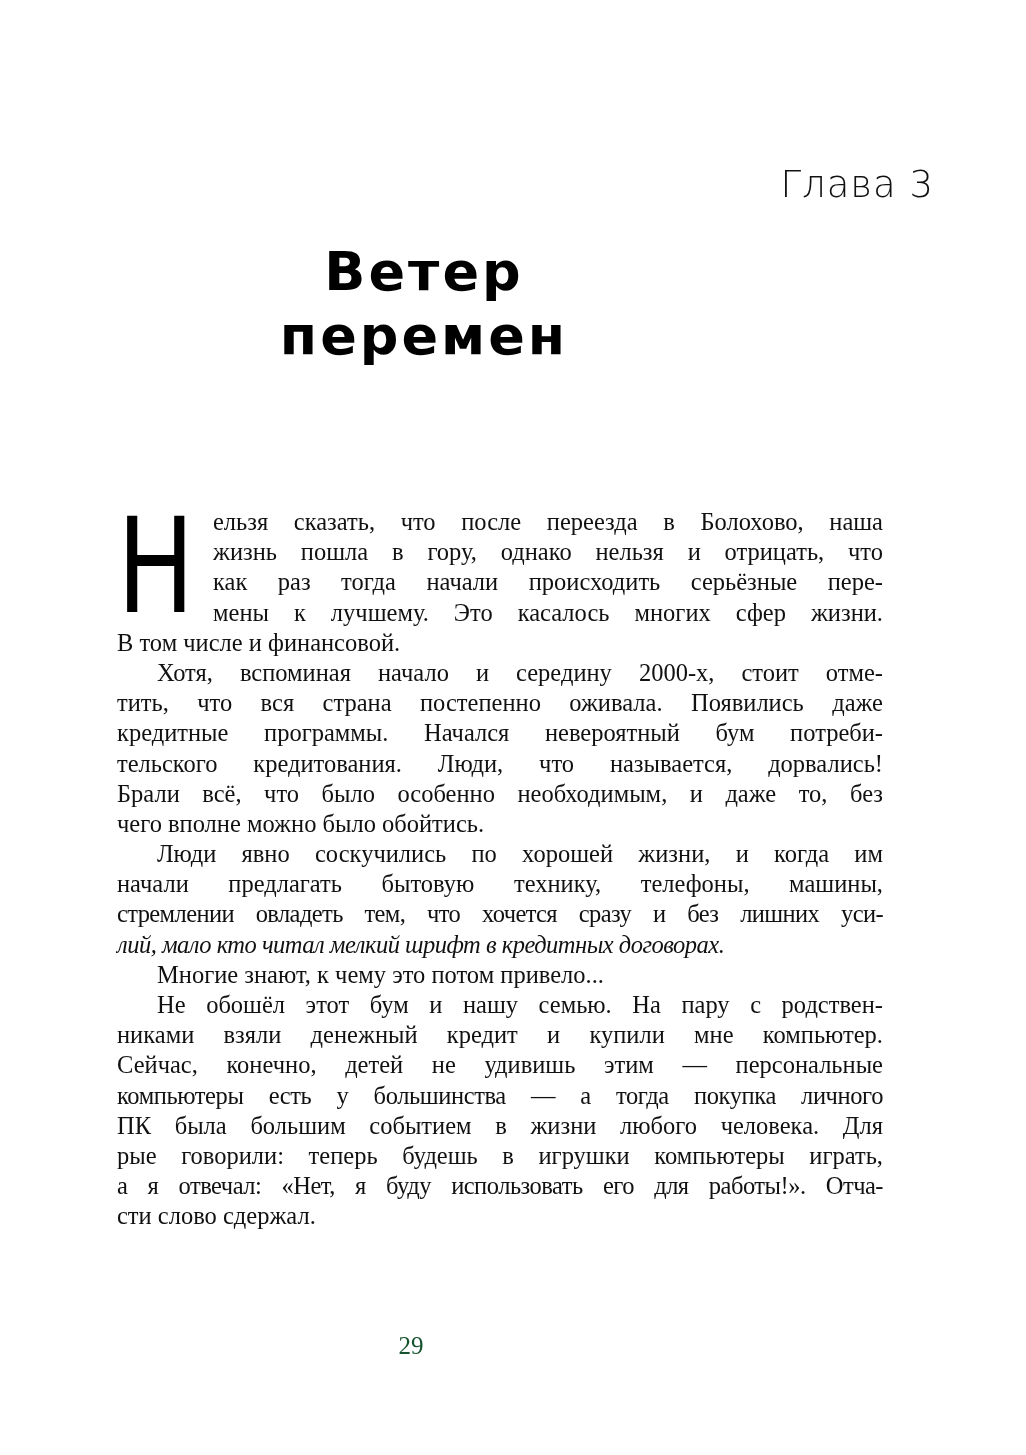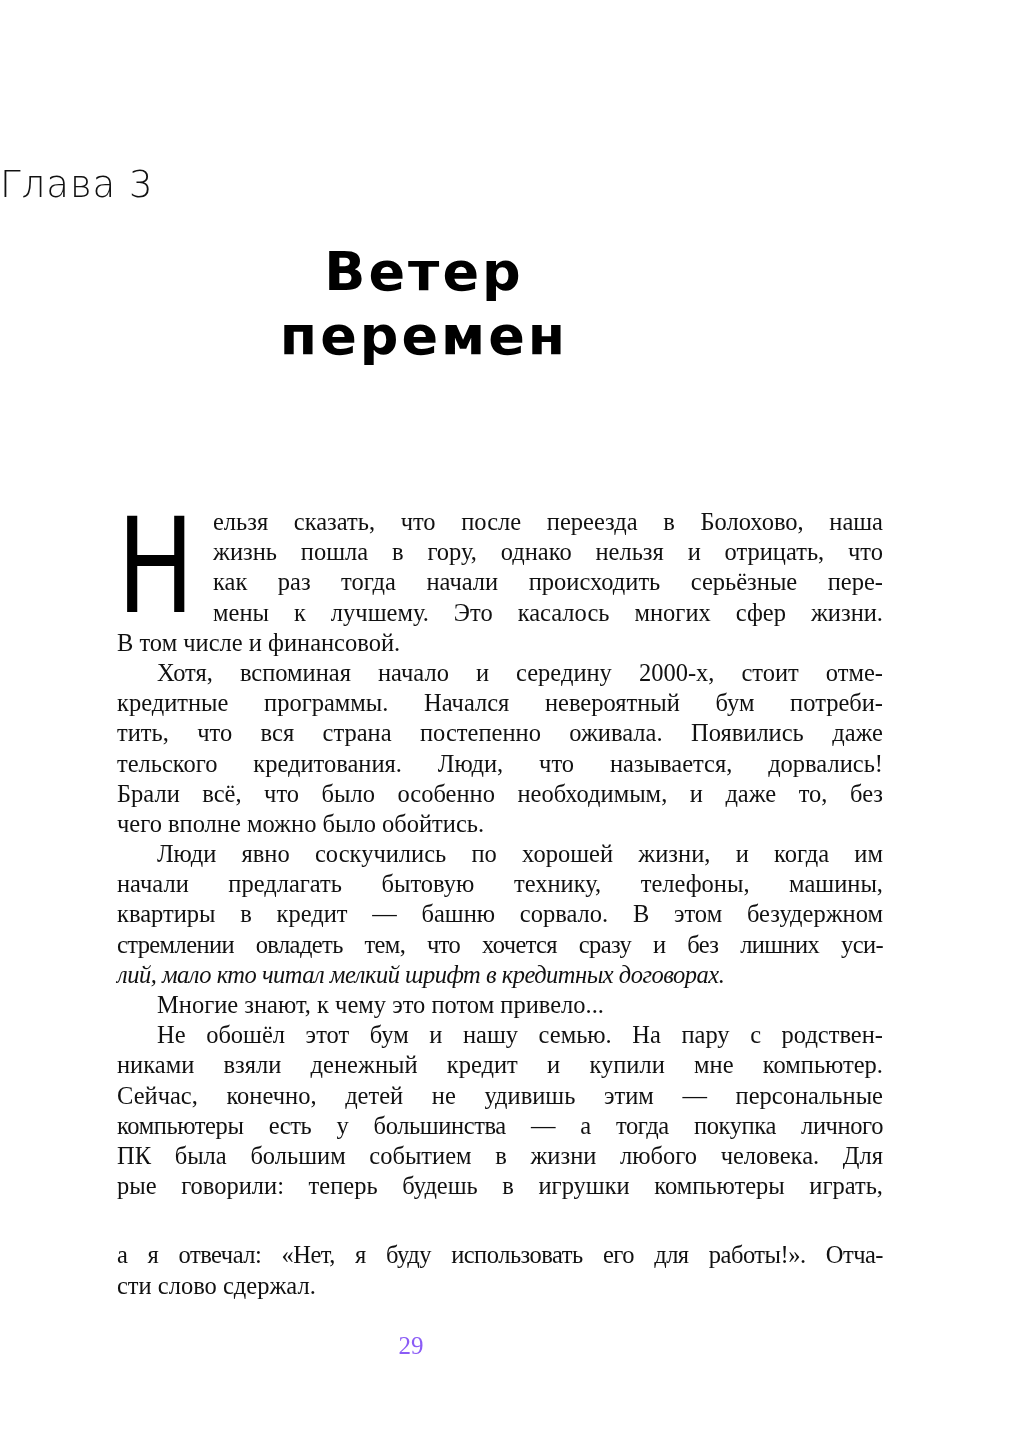--- a/index.html
+++ b/index.html
@@ -1,18 +1,18 @@
 <!DOCTYPE html>
 <html><head>
   <meta charset="utf-8">
   <style>
     html, body { margin: 0; padding: 0; background: #ffffff; }
     body { width: 1026px; height: 1455px; position: relative; overflow: hidden; color: #111; }
     .chapter-label {
-      position: absolute; left: 0; width: 934px; top: 163px; text-align: left;
+      position: absolute; left: 0; width: 934px; top: 163px; text-align: right;
       font-family: "DejaVu Sans", sans-serif; font-weight: 300; font-size: 37px; letter-spacing: 1px; color: #111;
     }
     .chapter-title {
       position: absolute; left: 0; width: 848px; top: 240px; text-align: center;
       font-family: "DejaVu Sans", sans-serif; font-weight: bold; font-size: 54px; line-height: 64px; letter-spacing: 3px; color: #000;
     }
     .text-column {
       position: absolute; left: 117px; top: 503px; width: 766px;
       font-family: "Liberation Serif", serif; font-size: 24.5px; line-height: 30.2px; color: #111;
     }
@@ -21,21 +21,21 @@
     .indent { padding-left: 40px; }
     .dropcap-wrap { position: relative; }
     .dropcap {
       position: absolute; left: 0; top: 4px;
       font-family: "DejaVu Sans", sans-serif; font-size: 132px; line-height: 110px; font-weight: normal; color: #000;
       transform: scaleX(0.78); transform-origin: left top;
     }
     .after-cap { margin-left: 96px; }
     .page-number {
       position: absolute; left: 0; width: 822px; top: 1332px; text-align: center;
-      font-family: "Liberation Serif", serif; font-size: 25px; color: #8b5cf6;
+      font-family: "Liberation Serif", serif; font-size: 25px; color: #14532d;
     }
   </style>
 </head>
 <body>
 
 <div class="chapter-label">Глава 3</div>
 <div class="chapter-title">
   <div>Ветер</div>
   <div>перемен</div>
 </div>
@@ -46,47 +46,46 @@
     <span class="dropcap">Н</span>
     <span class="line justify after-cap">ельзя сказать, что после переезда в Болохово, наша</span>
     <span class="line justify after-cap">жизнь пошла в гору, однако нельзя и отрицать, что</span>
     <span class="line justify after-cap">как раз тогда начали происходить серьёзные пере-</span>
     <span class="line justify after-cap">мены к лучшему. Это касалось многих сфер жизни.</span>
     <span class="line">В том числе и финансовой.</span>
   </div>
 
   <div>
     <span class="line justify indent">Хотя, вспоминая начало и середину 2000-х, стоит отме-</span>
+    <span class="line justify">тить, что вся страна постепенно оживала. Появились даже</span>
     <span class="line justify">кредитные программы. Начался невероятный бум потреби-</span>
-    <span class="line justify">тить, что вся страна постепенно оживала. Появились даже</span>
     <span class="line justify">тельского кредитования. Люди, что называется, дорвались!</span>
     <span class="line justify">Брали всё, что было особенно необходимым, и даже то, без</span>
     <span class="line">чего вполне можно было обойтись.</span>
   </div>
 
   <div>
     <span class="line justify indent">Люди явно соскучились по хорошей жизни, и когда им</span>
     <span class="line justify">начали предлагать бытовую технику, телефоны, машины,</span>
-    <span class="line justify">квартиры в кредит — башню сорвало. В этом безудержном</span>
     <span class="line justify" style="letter-spacing:-0.6px;">стремлении овладеть тем, что хочется сразу и без лишних уси-</span>
     <span class="line" style="letter-spacing:-0.5px;font-style:italic;">лий, мало кто читал мелкий шрифт в кредитных договорах.</span>
   </div>
 
   <div>
     <span class="line indent">Многие знают, к чему это потом привело...</span>
   </div>
 
   <div>
     <span class="line justify indent">Не обошёл этот бум и нашу семью. На пару с родствен-</span>
     <span class="line justify">никами взяли денежный кредит и купили мне компьютер.</span>
     <span class="line justify">Сейчас, конечно, детей не удивишь этим — персональные</span>
     <span class="line justify" style="letter-spacing:-0.4px;">компьютеры есть у большинства — а тогда покупка личного</span>
     <span class="line justify">ПК была большим событием в жизни любого человека. Для</span>
   </div>
 
   <div>
     <span class="line justify">рые говорили: теперь будешь в игрушки компьютеры играть,</span>
-    <span class="line justify" style="letter-spacing:-0.5px;margin-top:39px;">а я отвечал: «Нет, я буду использовать его для работы!». Отча-</span>
+    <span class="line justify" style="letter-spacing:-0.5px;">а я отвечал: «Нет, я буду использовать его для работы!». Отча-</span>
     <span class="line">сти слово сдержал.</span>
   </div>
 </div>
 
 <div class="page-number">29</div>
 
 </body></html>

